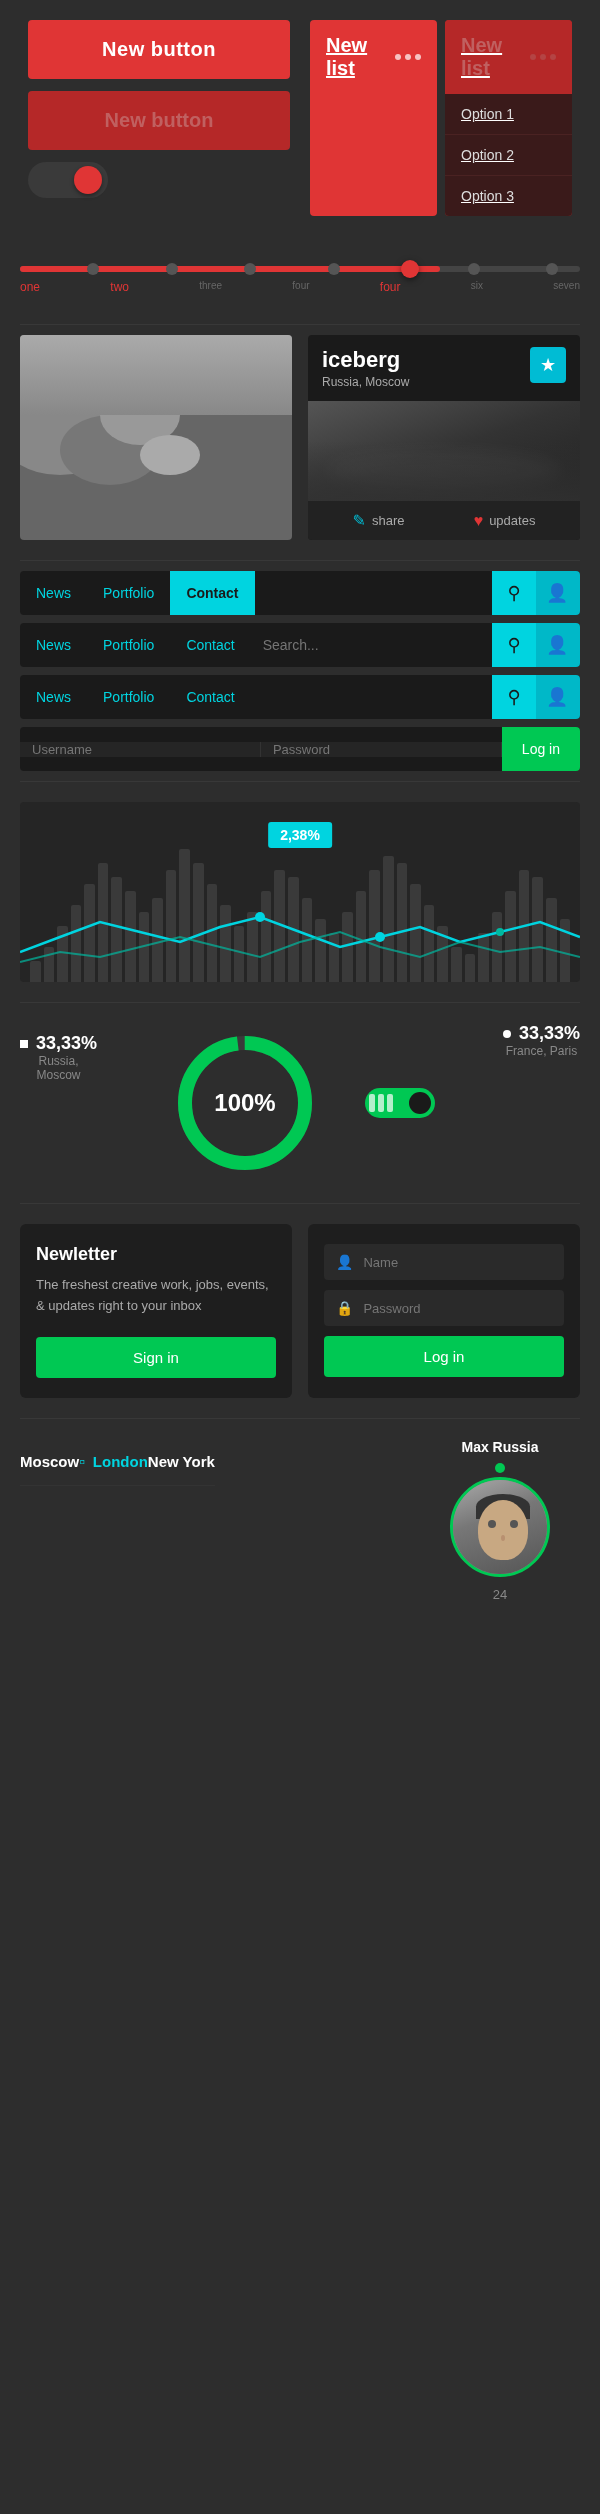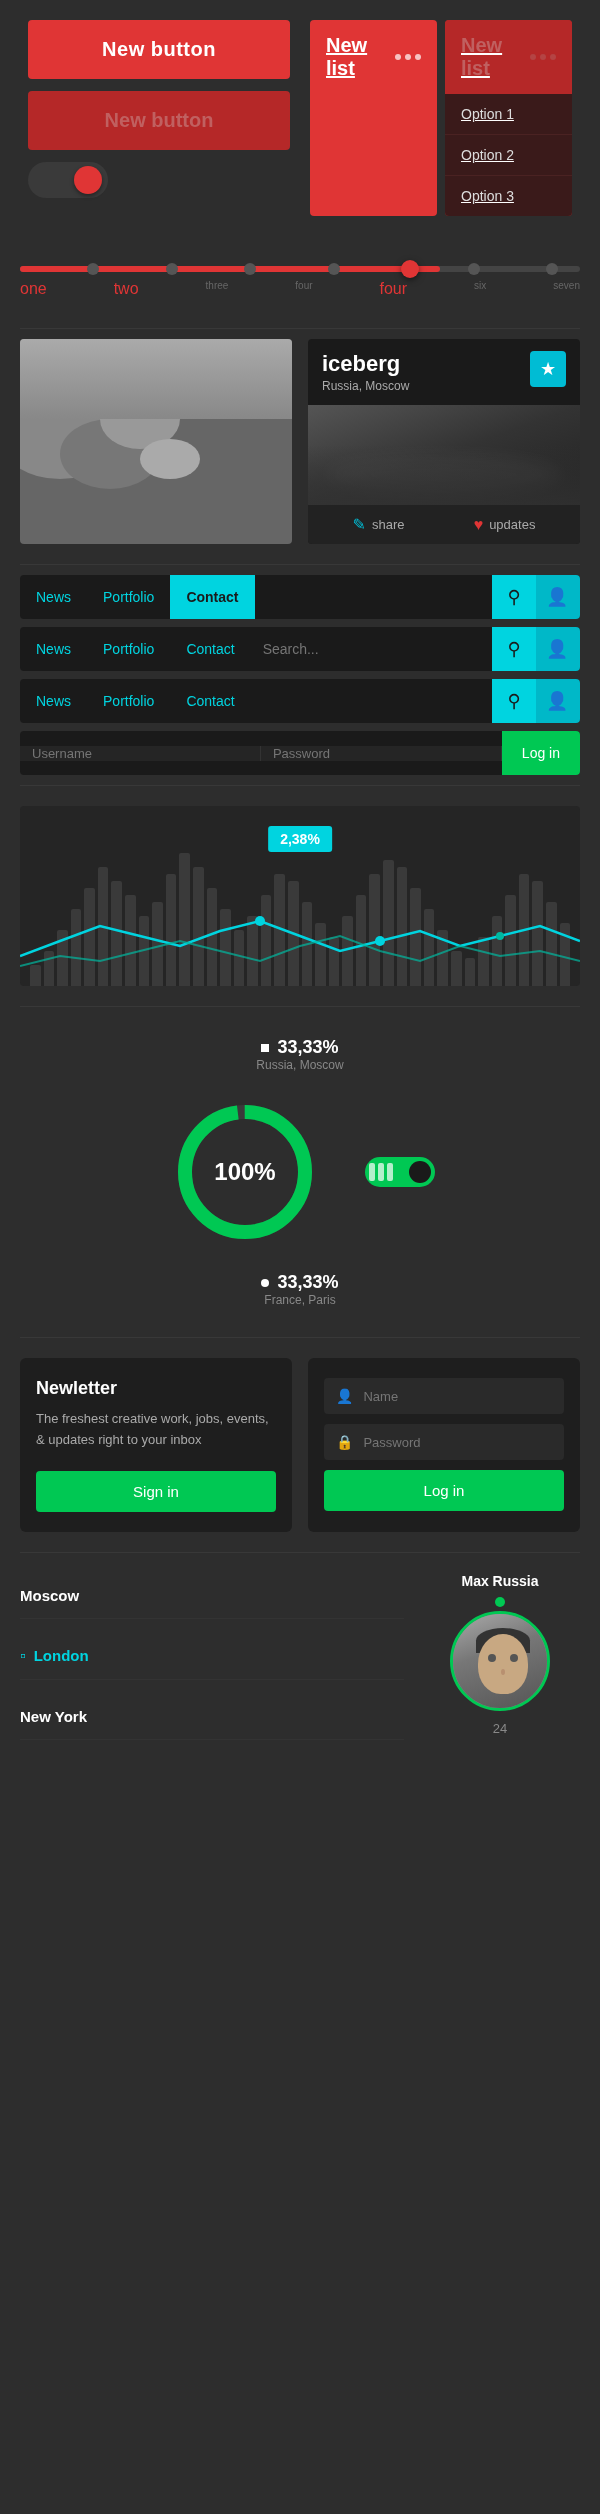--- a/index.html
+++ b/index.html
@@ -188,21 +188,21 @@
       top: -3px;
     }
 
     .slider-labels {
       display: flex;
       justify-content: space-between;
       margin-top: 6px;
     }
 
     .slider-label {
-      font-size: 16px;
+      font-size: 12px;
       color: #e03535;
       text-align: right;
     }
 
     .slider-label-gray {
       font-size: 10px;
       color: #666;
     }
 
     
@@ -438,23 +438,23 @@
       position: absolute;
       bottom: 0;
       left: 0;
       right: 0;
     }
 
     
     .donut-section {
       padding: 20px 20px;
       display: flex;
-      flex-direction: column;
-      align-items: center;
-      gap: 20px;
+      flex-direction: row;
+      align-items: flex-start;
+      gap: 32px;
       position: relative;
     }
 
     .donut-row {
       display: flex;
       align-items: center;
       width: 100%;
       justify-content: center;
       gap: 40px;
     }
@@ -588,22 +588,22 @@
     .profile-section {
       padding: 20px 20px;
       display: flex;
       gap: 16px;
       align-items: flex-start;
     }
 
     .location-list {
       flex: 1;
       display: flex;
-      flex-direction: column;
-      gap: 14px;
+      flex-direction: row;
+      gap: 0;
     }
 
     .location-item {
       padding: 14px 0;
       font-size: 15px;
       font-weight: bold;
       color: #fff;
       border-bottom: 1px solid #333;
       display: flex;
       align-items: center;

